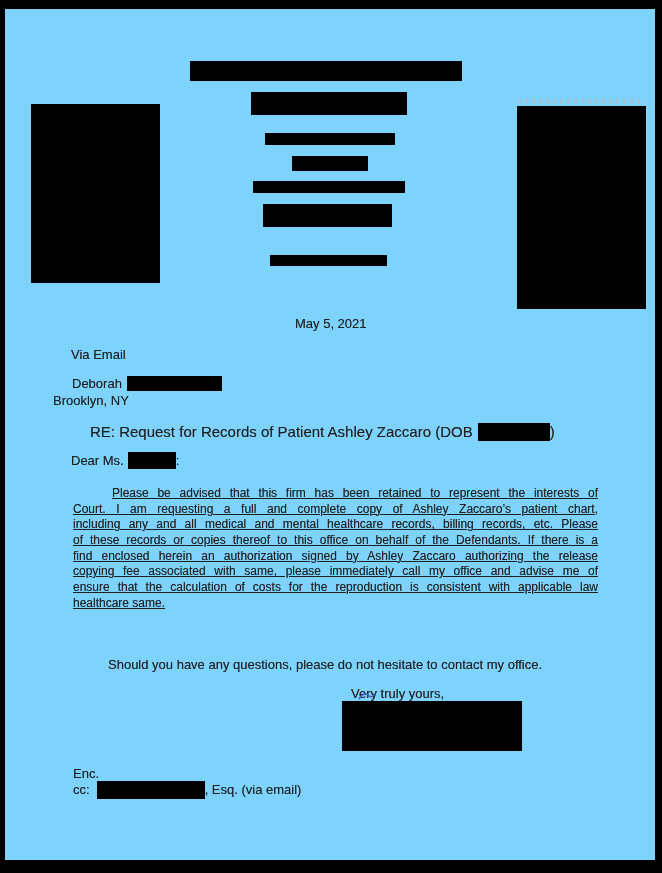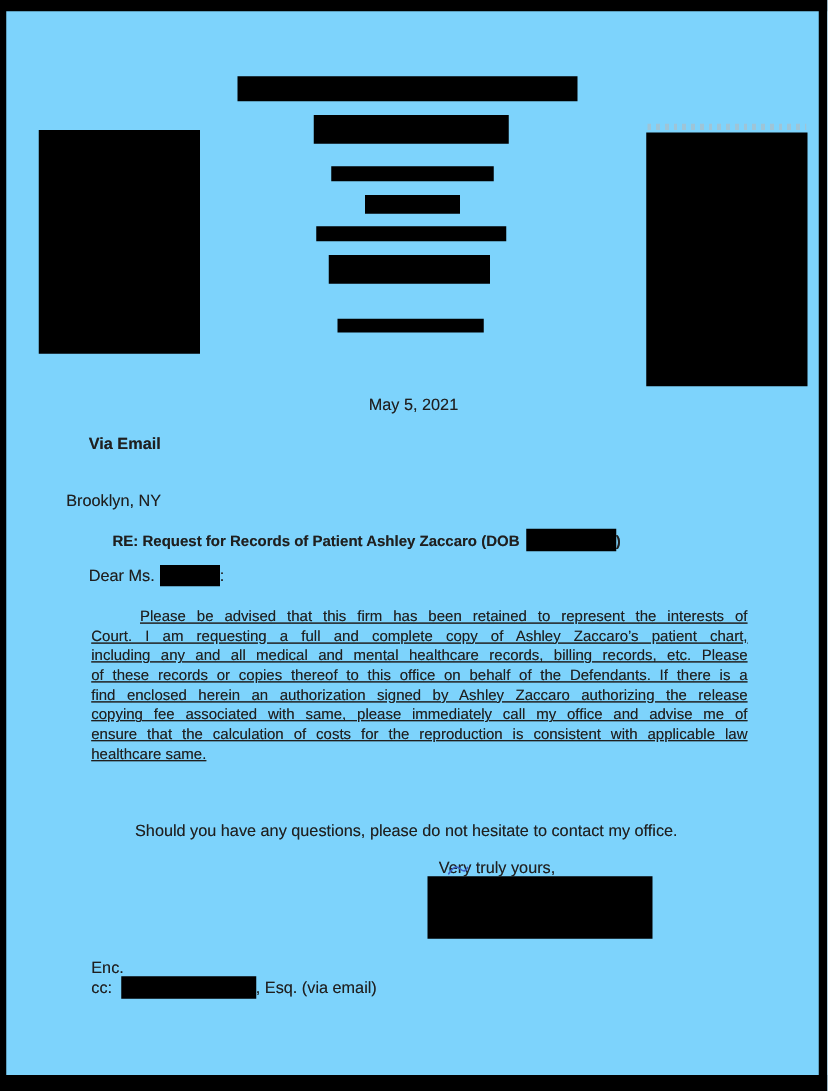--- a/index.html
+++ b/index.html
@@ -10,29 +10,29 @@
   .frame { position:absolute; background:#000; }
   .frame.top    { left:0; top:0; width:662px; height:9px; }
   .frame.left   { left:0; top:0; width:5px; height:873px; }
   .frame.right  { left:655px; top:0; width:7px; height:873px; }
   .frame.bottom { left:0; top:860px; width:662px; height:13px; }
 
   .redaction { position:absolute; background:#000; }
 
   .tx { position:absolute; white-space:nowrap; font-size:13px; line-height:16px;
         text-shadow: 0 0 0.5px rgba(40,40,40,.55); }
-  .bold { font-weight:bold;text-align:center; }
+  .bold { font-weight:normal;text-align:center; }
 
   .red-inline { display:inline-block; background:#000; vertical-align:-3px; }
   .red-recipient  { width:95px;  height:15px; margin-left:5px; }
   .red-dob        { width:72px;  height:18px; margin-left:5px; vertical-align:-4px; }
   .red-salutation { width:48px;  height:17px; margin-left:4px; vertical-align:-4px; }
   .red-cc         { width:108px; height:18px; margin-left:7px; vertical-align:-5px; }
 
-  .re-line { font-size:12px; }
+  .re-line { font-size:15px; }
 
   .para { position:absolute; left:73px; top:486px; width:525px;
           font-size:12px; line-height:15.7px;
           text-shadow: 0 0 0.5px rgba(40,40,40,.55); text-decoration: underline; }
   .para .ln { height:15.7px; text-align:justify; text-align-last:justify; }
   .para .ln.first { text-indent:39px; }
   .para .ln.last  { text-align-last:left; }
 
   .closing { left:108px; top:657px; }
 
@@ -64,20 +64,23 @@
       <div class="redaction" style="left: 517px; top: 106px; width: 129px; height: 203px;"></div>
       <div class="redaction" style="left: 342px; top: 701px; width: 180px; height: 50px;"></div>
     </div>
 
   <div class="bleed"></div>
 
   <div class="tx" style="left:295px; top:316px;">May 5, 2021</div>
 
   <div class="tx bold" style="left:71px; top:347px;">Via Email</div>
 
+  <div class="tx" style="left:72px; top:376px;">
+    <span>Deborah</span><span class="red-inline red-recipient"></span>
+  </div>
   <div class="tx" style="left:53px; top:393px;">Brooklyn, NY</div>
 
   <div class="tx bold re-line" style="left:90px; top:423px;">
     <span>RE: Request for Records of Patient Ashley Zaccaro (DOB</span><span class="red-inline red-dob"></span><span>)</span>
   </div>
 
   <div class="tx" style="left:71px; top:452px;">
     <span>Dear Ms.</span><span class="red-inline red-salutation"></span><span>:</span>
   </div>
 

